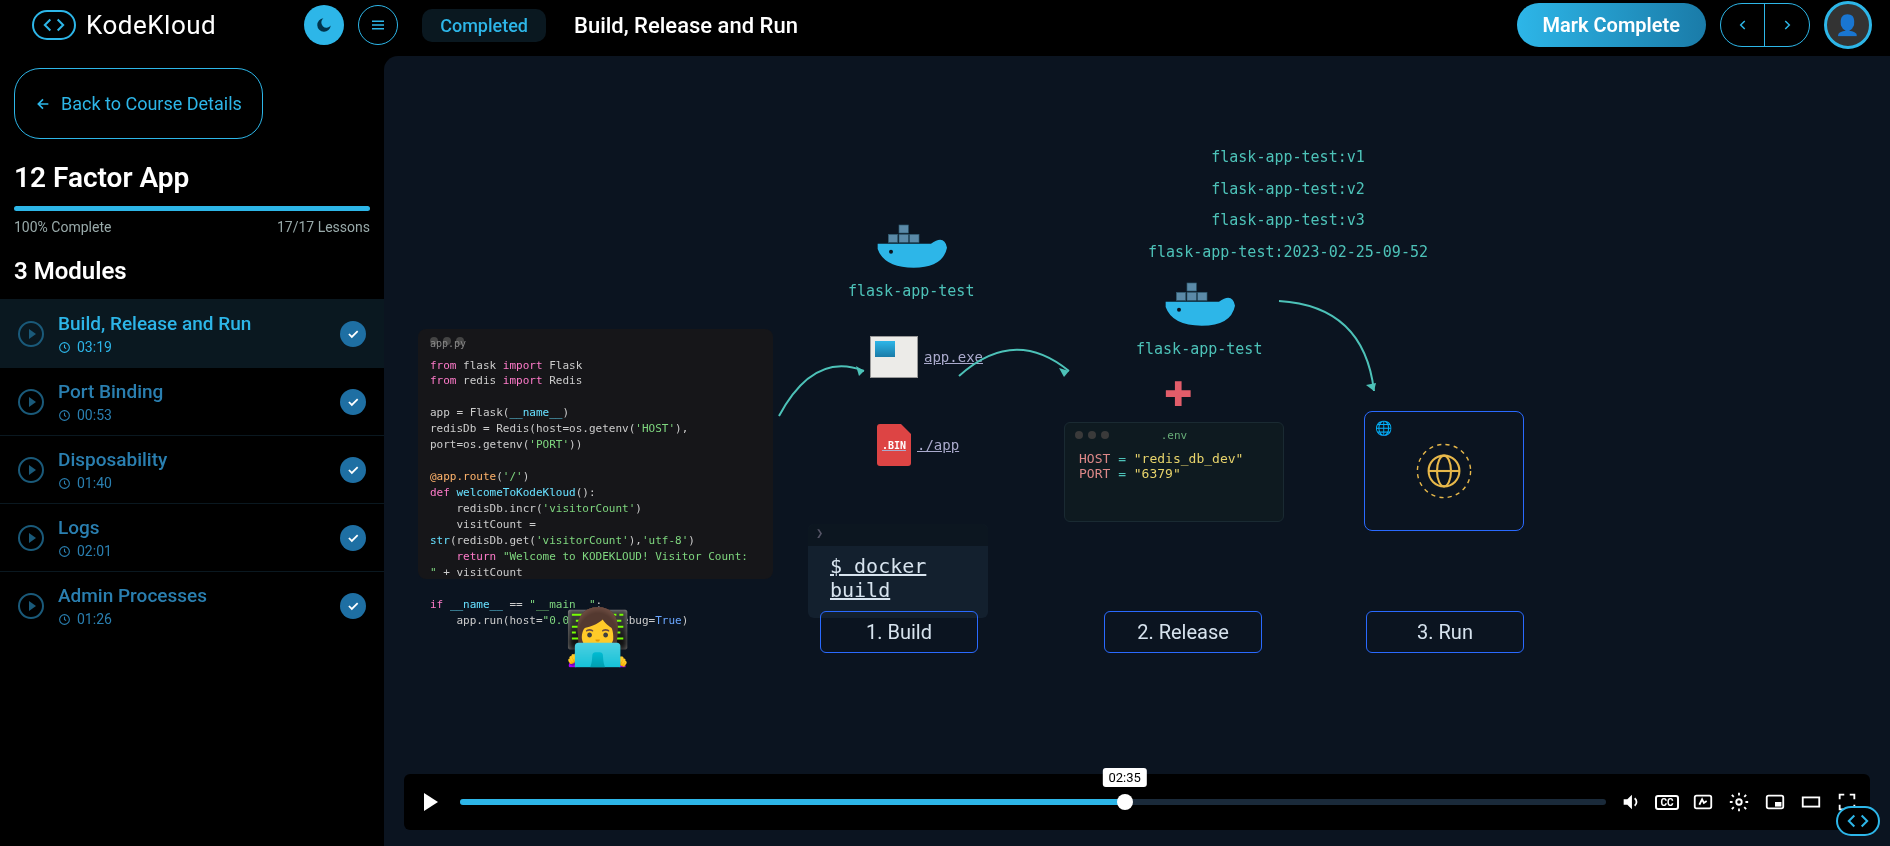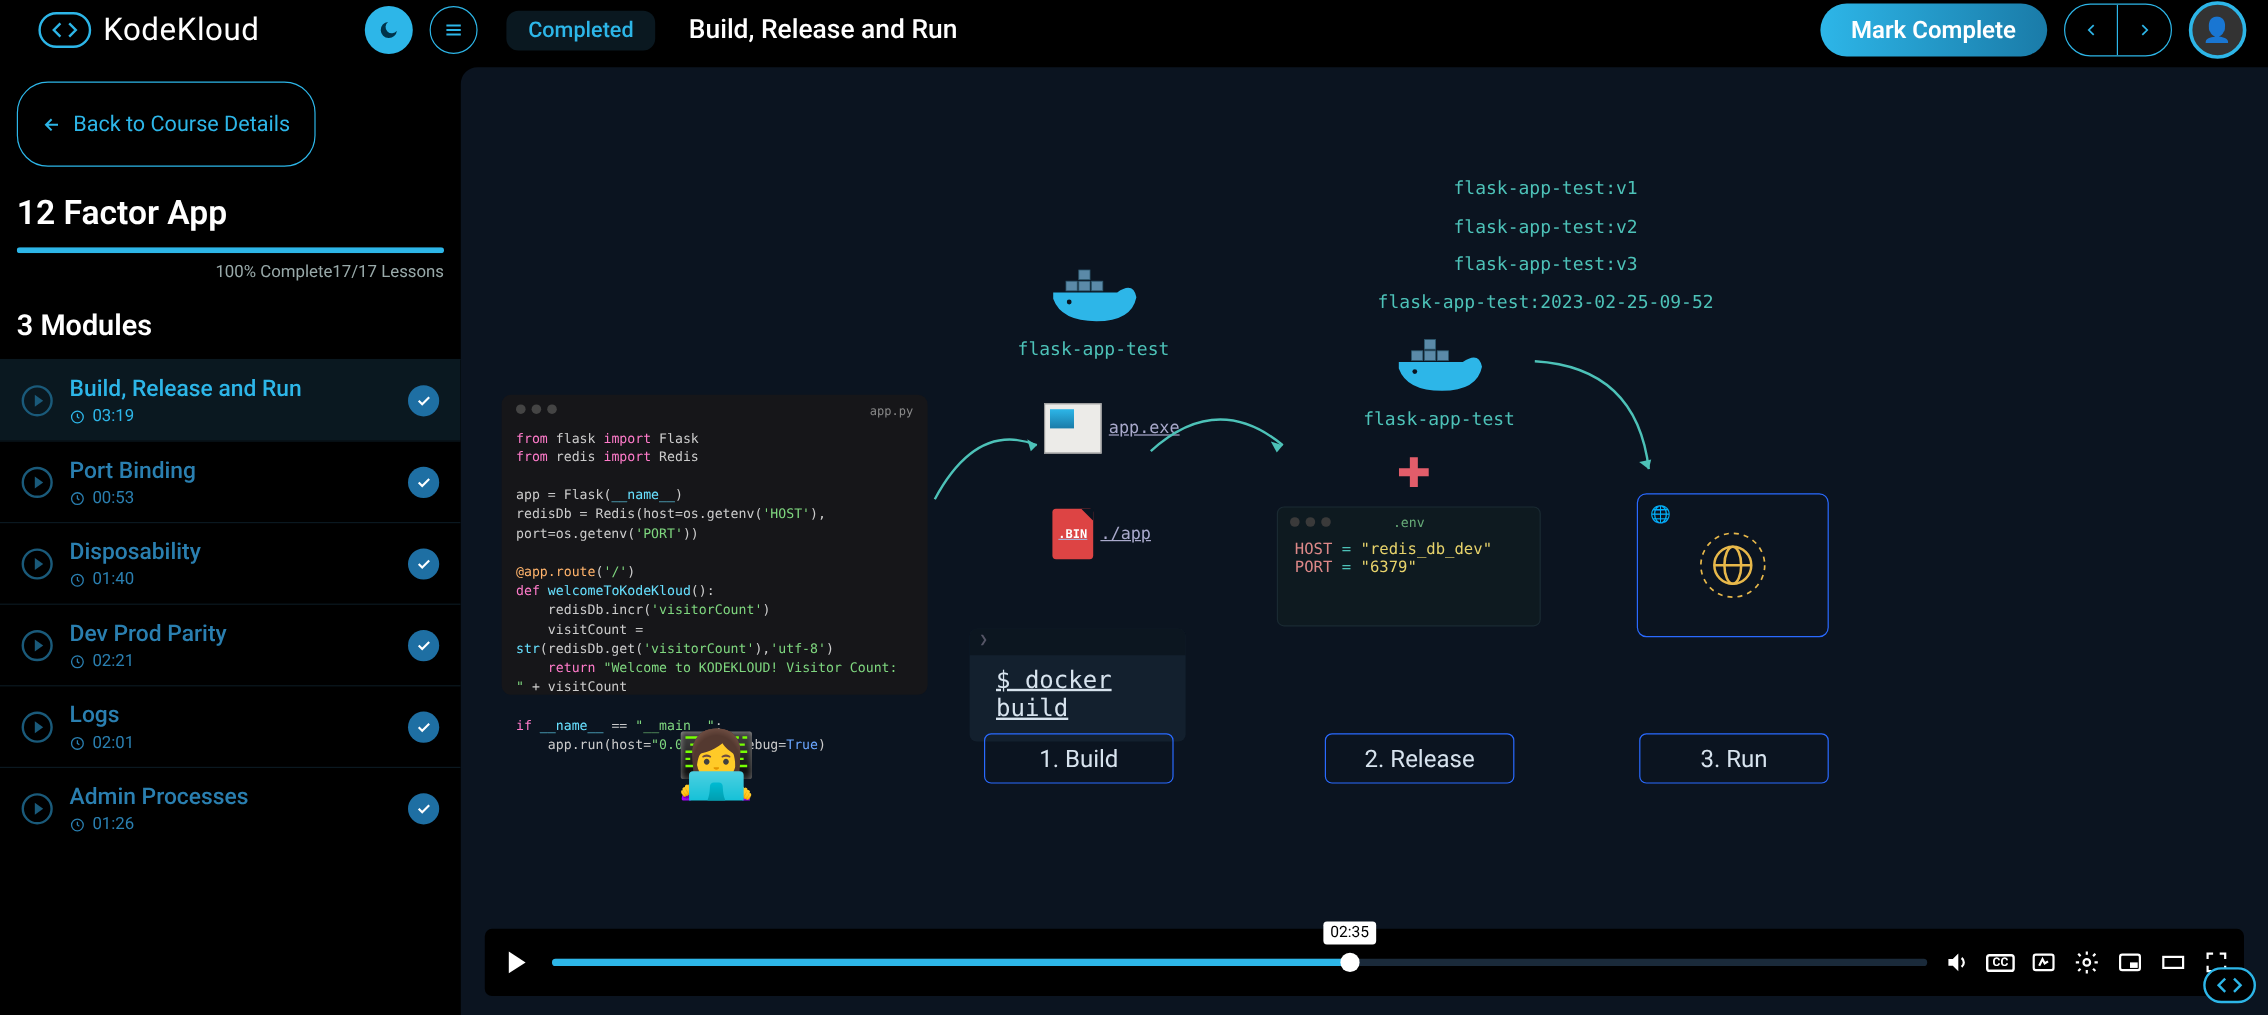--- a/index.html
+++ b/index.html
@@ -82,21 +82,21 @@
     display:inline-flex; align-items:center; gap:10px;
     width:fit-content; cursor:pointer;
   }
   .course-title { font-size:28px; font-weight:600; padding:0 14px 12px 14px; }
   .progress-track {
     margin:0 14px 8px 14px; height:5px; background:#123;
     border-radius:3px; overflow:hidden;
   }
   .progress-fill { height:100%; background:#2db6e8; width:100%; }
   .progress-row {
-    display:flex; justify-content:flex-end;
+    display:flex; justify-content:space-between;
     padding:0 14px 22px 14px; font-size:14px; color:#9aa;
   }
   .modules-title { font-size:24px; font-weight:600; padding:0 14px 14px 14px; }
   .lesson-list { flex:1; overflow-y:auto; }
   .lesson-item {
     display:flex; align-items:center; gap:14px;
     padding:12px 18px; cursor:pointer;
     border-top:1px solid #0a1820;
   }
   .lesson-item.active { background:#0a1820; }
@@ -132,21 +132,21 @@
 
   
   .codewin {
     position:absolute; left:34px; top:273px; width:355px; height:250px;
     background:#161619; border-radius:8px; font-family:ui-monospace,Menlo,monospace;
     font-size:11px; line-height:1.45; padding:8px 12px 12px 12px;
     color:#ccc;
   }
   .codewin .dots { display:flex; gap:5px; padding-bottom:4px; }
   .codewin .dots span { width:8px; height:8px; border-radius:50%; background:#444; }
-  .codewin .fname { text-align:right; font-size:10px; color:#888; margin-top:-12px; margin-bottom:6px; }
+  .codewin .fname { text-align:left; font-size:10px; color:#888; margin-top:-12px; margin-bottom:6px; }
   .kw-pink { color:#ff7bca; }
   .kw-cyan { color:#67e0ff; }
   .kw-green{ color:#7fd77f; }
   .kw-orange{ color:#ffb36b; }
   .kw-blue { color:#6aa6ff; }
 
   .whale {
     position:absolute; display:flex; flex-direction:column; align-items:center; gap:6px;
   }
   .whale svg { width:80px; height:54px; }
@@ -347,35 +347,20 @@
           </div>
         </div>
         <div class="lesson-item">
           <div class="play-ico"></div>
           <div class="lesson-meta">
             <div class="lesson-name">Disposability</div>
             <div class="lesson-dur"><svg width="13" height="13" viewBox="0 0 24 24">
                 <circle cx="12" cy="12" r="9" fill="none" stroke="currentColor" stroke-width="2"></circle>
                 <path d="M12 7v5l3 2" fill="none" stroke="currentColor" stroke-width="2"></path>
               </svg>01:40</div>
-          </div>
-          <div class="lesson-check">
-            <svg viewBox="0 0 24 24">
-              <path fill="none" stroke="#fff" stroke-width="3" d="M5 12l5 5L20 7"></path>
-            </svg>
-          </div>
-        </div>
-        <div class="lesson-item">
-          <div class="play-ico"></div>
-          <div class="lesson-meta">
-            <div class="lesson-name">Dev Prod Parity</div>
-            <div class="lesson-dur"><svg width="13" height="13" viewBox="0 0 24 24">
-                <circle cx="12" cy="12" r="9" fill="none" stroke="currentColor" stroke-width="2"></circle>
-                <path d="M12 7v5l3 2" fill="none" stroke="currentColor" stroke-width="2"></path>
-              </svg>02:21</div>
           </div>
           <div class="lesson-check">
             <svg viewBox="0 0 24 24">
               <path fill="none" stroke="#fff" stroke-width="3" d="M5 12l5 5L20 7"></path>
             </svg>
           </div>
         </div>
         <div class="lesson-item">
           <div class="play-ico"></div>
           <div class="lesson-meta">

